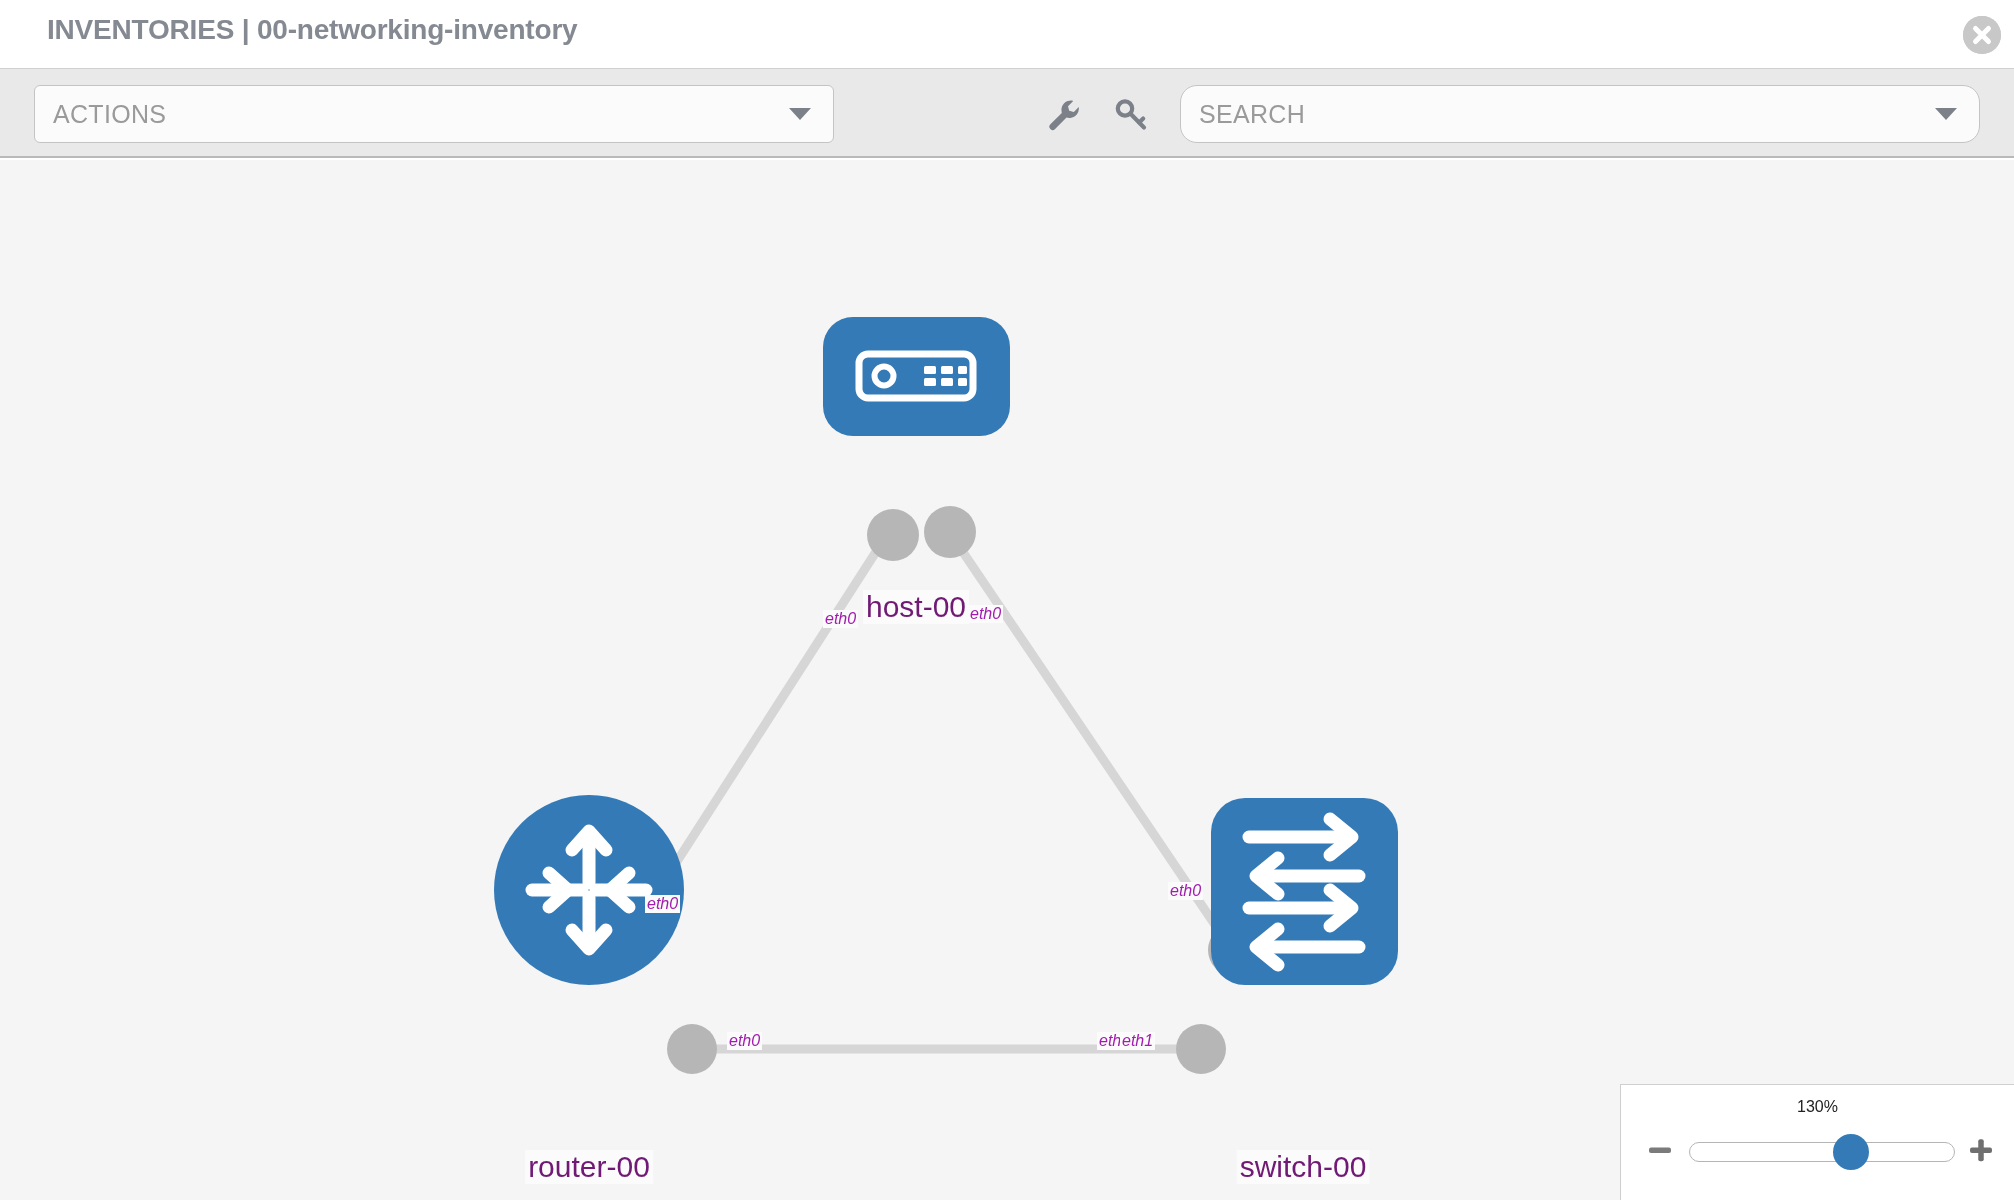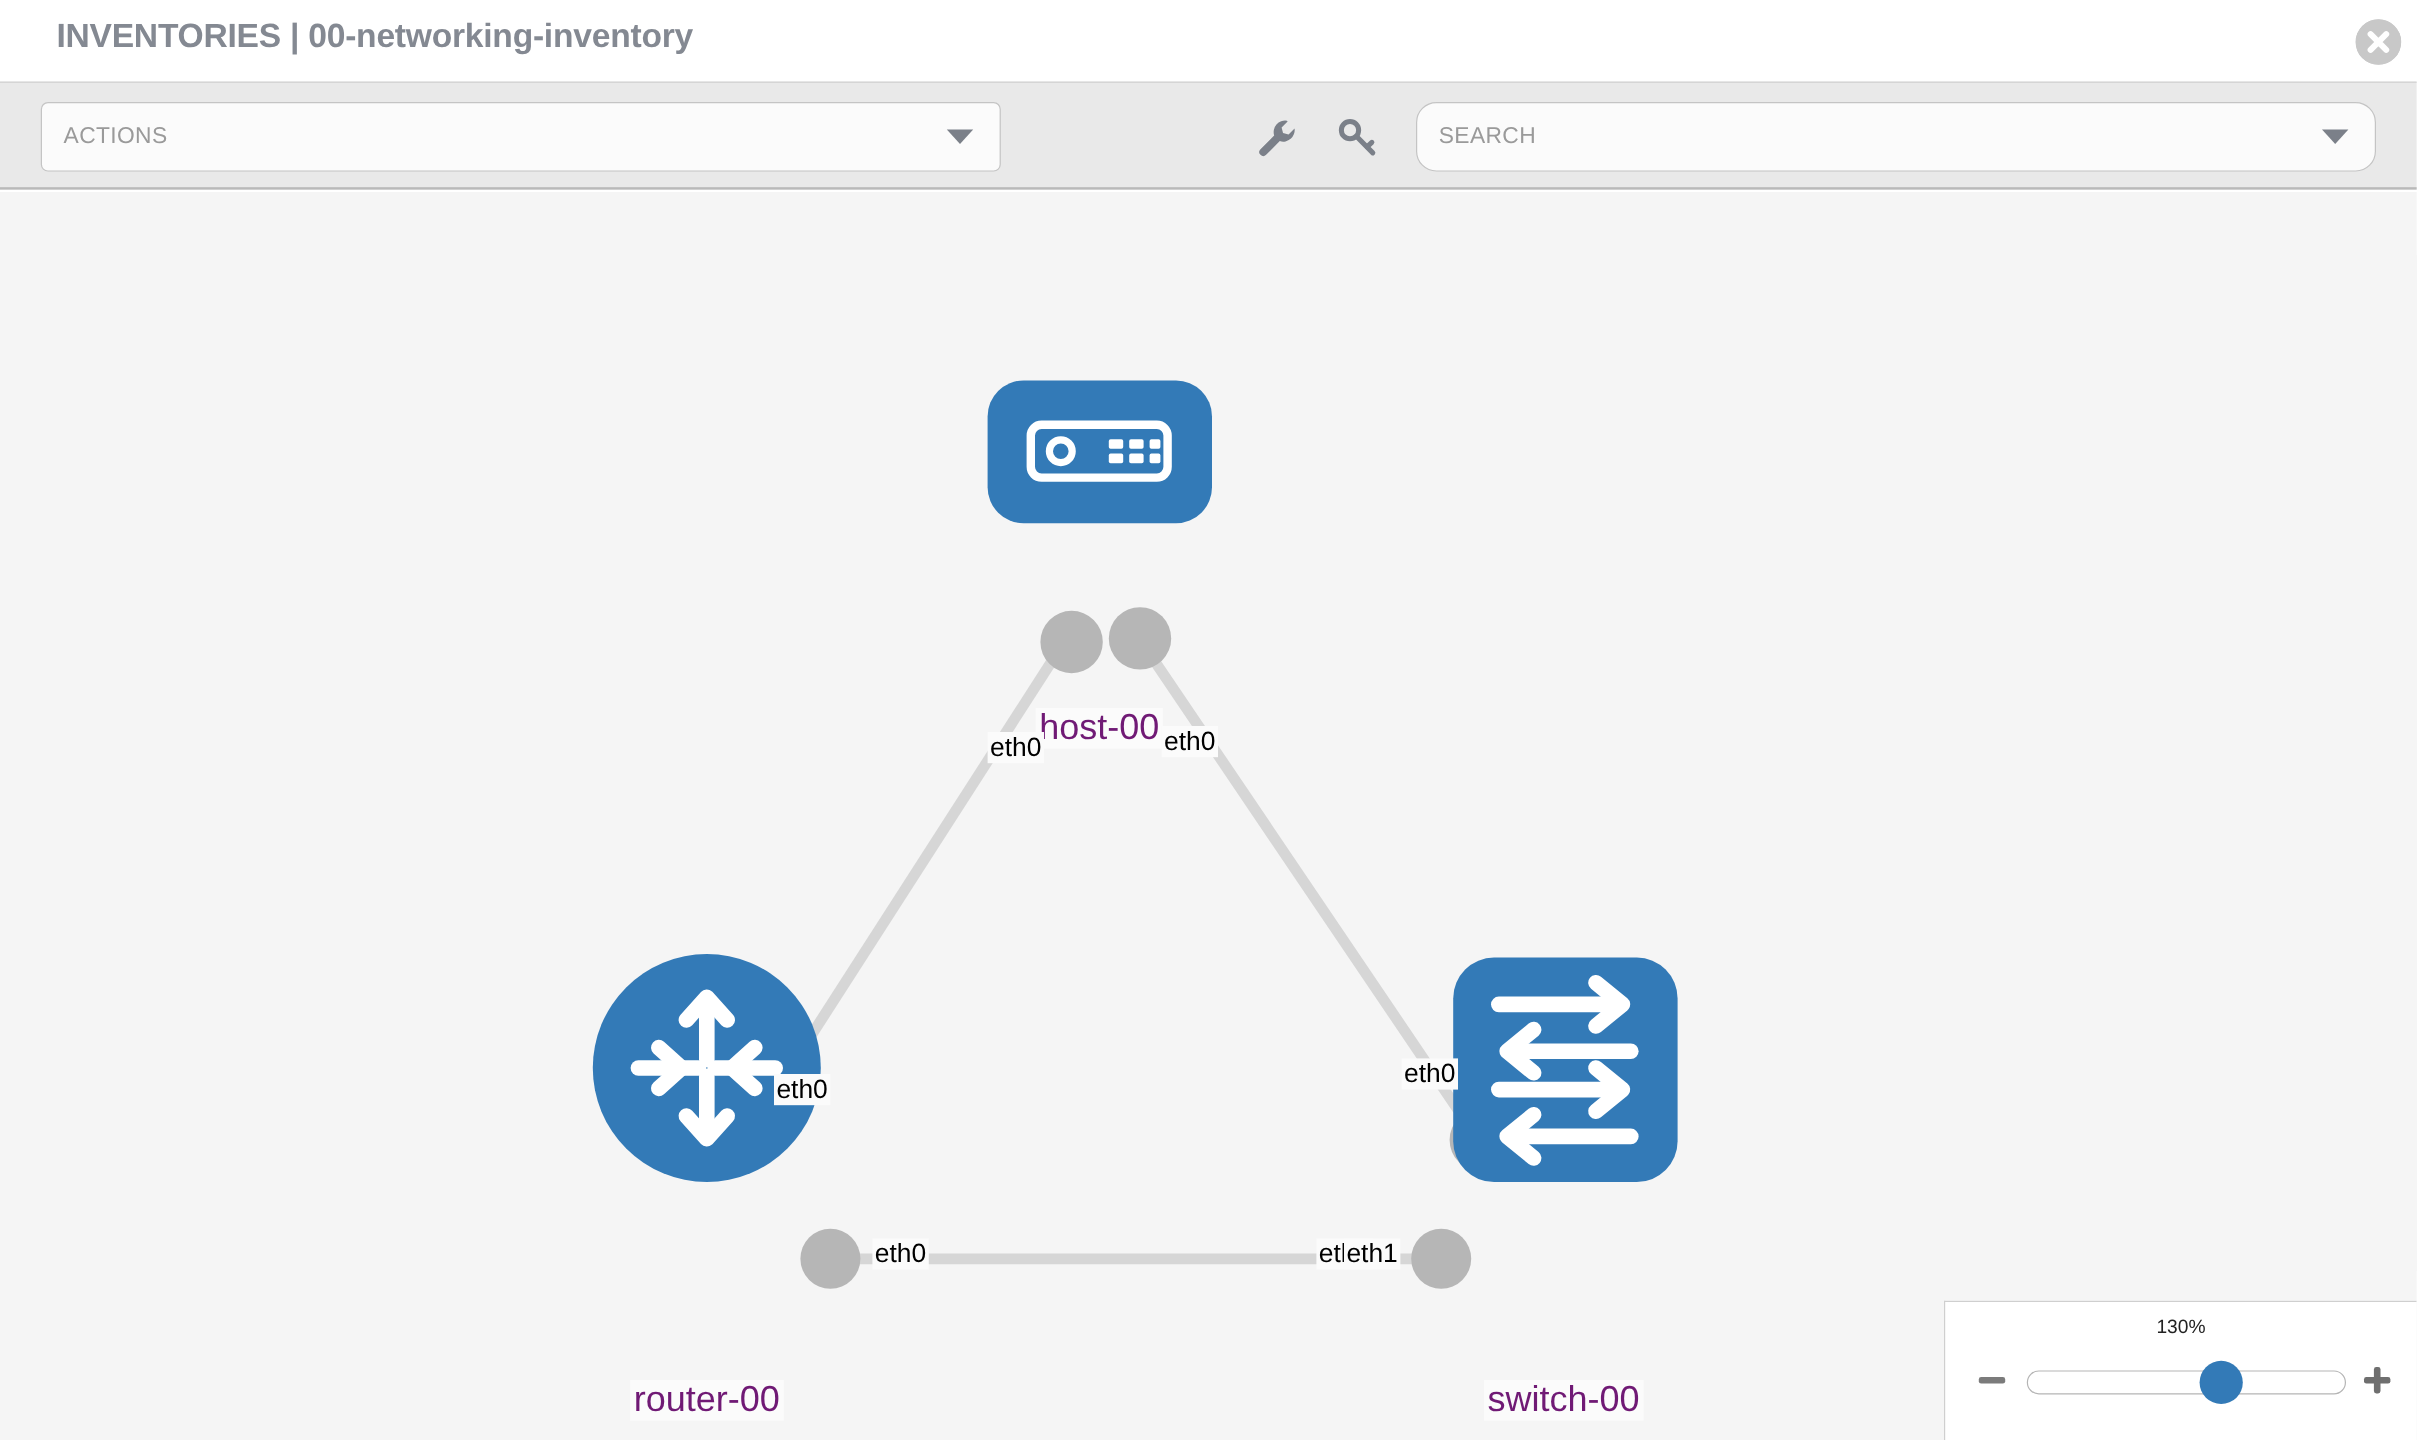--- a/index.html
+++ b/index.html
@@ -42,21 +42,21 @@
   }
   .select-box {
     position: absolute;
     background: #fbfbfb;
     border: 1px solid #c4c4c4;
     border-radius: 6px;
     display: flex; align-items: center;
     cursor: pointer;
   }
   .select-box .sel-label {
-    font-size: 19px;
+    font-size: 25px;
     color: #9a9a9a;
     padding-left: 18px;
     letter-spacing: 0.3px;
     white-space: nowrap;
     flex: 1;
   }
   .caret {
     width: 0; height: 0;
     border-left: 11px solid transparent;
     border-right: 11px solid transparent;
@@ -89,25 +89,26 @@
     position: absolute;
     font-size: 30px;
     color: #701a75;
     background: #fbfbfb;
     white-space: nowrap;
     padding: 0 3px;
     transform: translateX(-50%);
   }
   .edge-label {
     position: absolute;
-    font-size: 22px;
-    color: #000000;
+    font-size: 16px;
+    color: #a21caf;
     background: #fbfbfb;
     white-space: nowrap;
     padding: 0 2px;
+    font-style: italic;
   }
 
   
   .zoom-widget {
     position: absolute;
     right: 0; bottom: 0;
     width: 394px; height: 116px;
     background: #ffffff;
     border-top: 1px solid #cfcfcf;
     border-left: 1px solid #cfcfcf;

